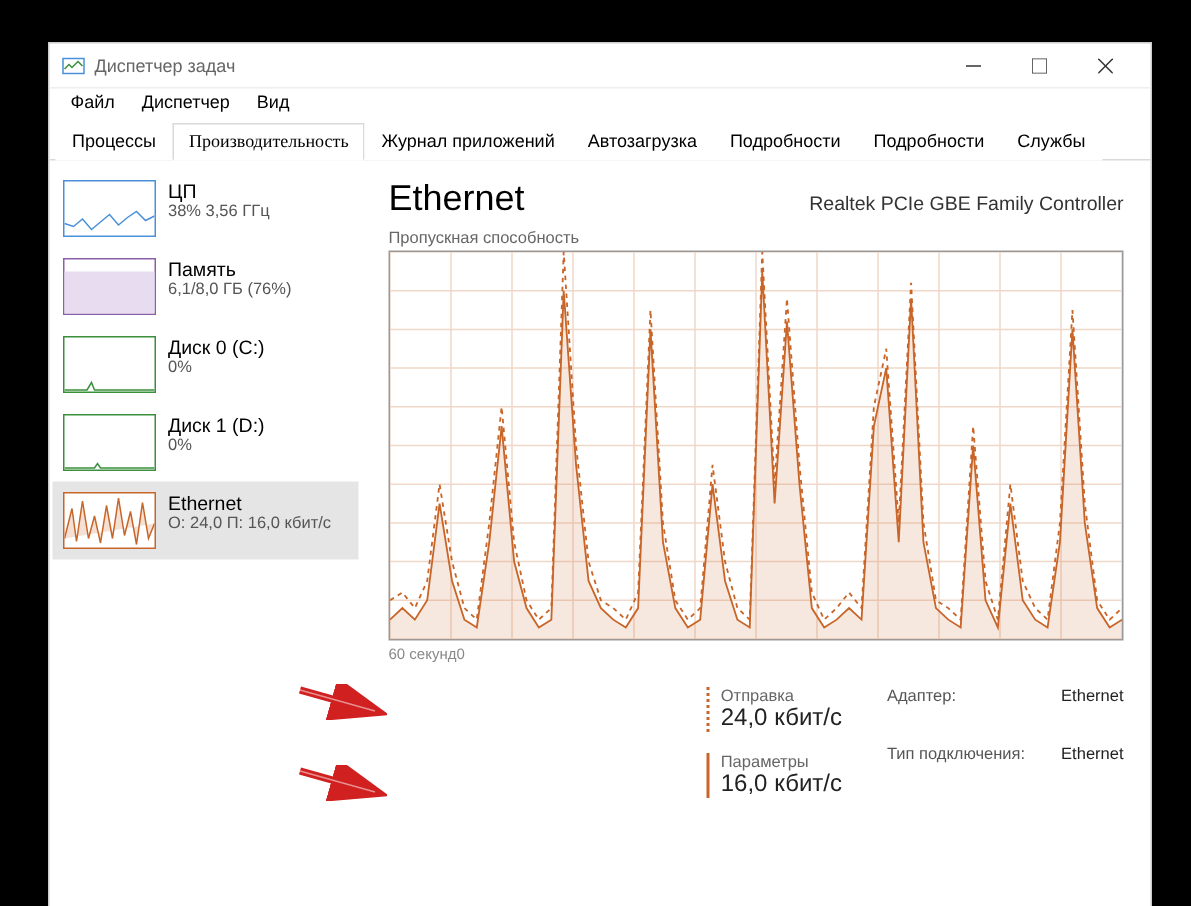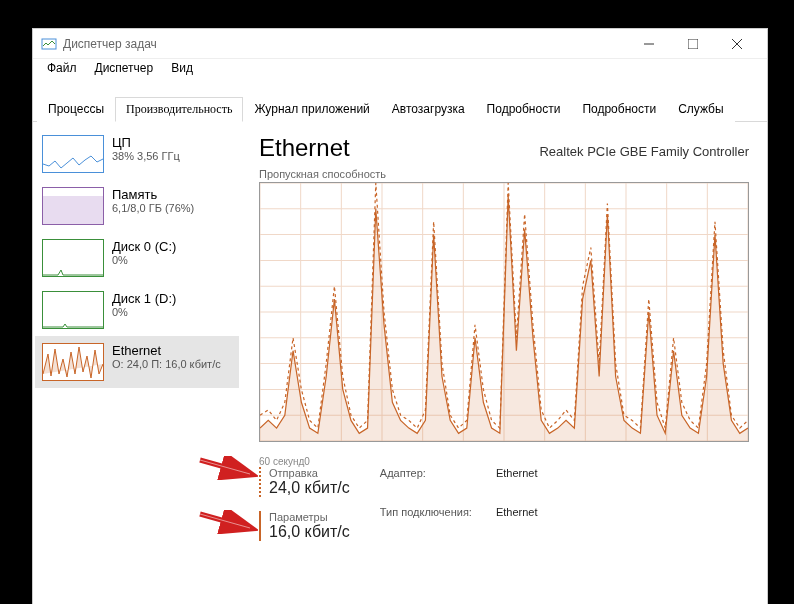--- a/index.html
+++ b/index.html
@@ -6,38 +6,38 @@
 body { font-family: "Segoe UI", Tahoma, sans-serif; font-size: 12px; background: #000; width: 794px; height: 604px; position: relative; }
 .outer-frame { position: absolute; top: 2px; left: 2px; width: 790px; height: 600px; background: #000; border-radius: 4px; }
 .window { position: absolute; top: 26px; left: 30px; width: 736px; height: 592px; background: #fff; border: 1px solid #ccc; display: flex; flex-direction: column; }
 .titlebar { height: 30px; display: flex; align-items: center; padding: 0 8px; border-bottom: 1px solid #eee; }
 .titlebar .app-icon { width: 16px; height: 16px; margin-right: 6px; }
 .titlebar .title { flex: 1; color: #666; font-size: 12px; }
 .win-controls { display: flex; gap: 0; }
 .win-btn { width: 44px; height: 30px; display: flex; align-items: center; justify-content: center; color: #555; cursor: pointer; }
 .menubar { height: 22px; display: flex; padding: 0 6px; gap: 2px; font-size: 12px; }
 .menu-item { padding: 2px 8px; cursor: pointer; }
-.tabs { display: flex; border-bottom: 1px solid #d9d9d9; padding-left: 4px; margin-top: 15px; }
+.tabs { display: flex; border-bottom: 1px solid #d9d9d9; padding-left: 4px; margin-top: 0; }
 .tab { padding: 4px 10px; font-size: 12px; border: 1px solid transparent; border-bottom: none; cursor: pointer; background: #fff; position: relative; top: 1px; }
 .tab.active { border-color: #d9d9d9; border-bottom: 1px solid #fff; background: #fff; font-family: Liberation Serif, serif; }
 .content { flex: 1; display: flex; overflow: hidden; }
 .sidebar { width: 212px; padding: 6px 6px 6px 2px; overflow-y: auto; }
 .side-item { display: flex; gap: 8px; padding: 6px 6px; cursor: pointer; border: 1px solid transparent; }
 .side-item.selected { background: #e5e5e5; }
 .side-thumb { width: 62px; height: 38px; border: 1px solid #999; position: relative; background: #fff; }
 .side-text .h { font-size: 13px; color: #000; }
 .side-text .s { font-size: 11px; color: #555; }
 .main { flex: 1; padding: 12px 18px 10px 14px; display: flex; flex-direction: column; position: relative; }
 .main-header { display: flex; justify-content: space-between; align-items: baseline; }
 .main-title { font-size: 24px; font-weight: 400; }
 .main-sub { font-size: 13px; color: #333; }
 .graph-label { font-size: 11px; color: #666; margin-top: 6px; }
 .graph { width: 100%; height: 260px; margin-top: 2px; border: 1px solid #999; position: relative; background: #fff; }
-.graph-axis { display: flex; justify-content: flex-start; font-size: 10px; color: #888; margin-top: 14px; }
-.stats { display: flex; margin-top: 0; gap: 30px; }
+.graph-axis { display: flex; justify-content: flex-start; font-size: 10px; color: #888; margin-top: 4px; }
+.stats { display: flex; margin-top: 16px; gap: 30px; justify-content: flex-end; }
 .stat-block { border-left: 1px solid #aaa; padding-left: 8px; }
 .stat-block.send { border-left: 2px dotted #c86528; }
 .stat-block.recv { border-left: 2px solid #c86528; }
 .stat-label { font-size: 11px; color: #666; }
 .stat-value { font-size: 16px; color: #222; }
 .info-grid { font-size: 11px; color: #555; display: grid; grid-template-columns: auto auto; gap: 4px 24px; }
 .info-grid .v { color: #222; }
 .arrow { position: absolute; width: 60px; height: 24px; z-index: 10; }
 </style>
 </head>

